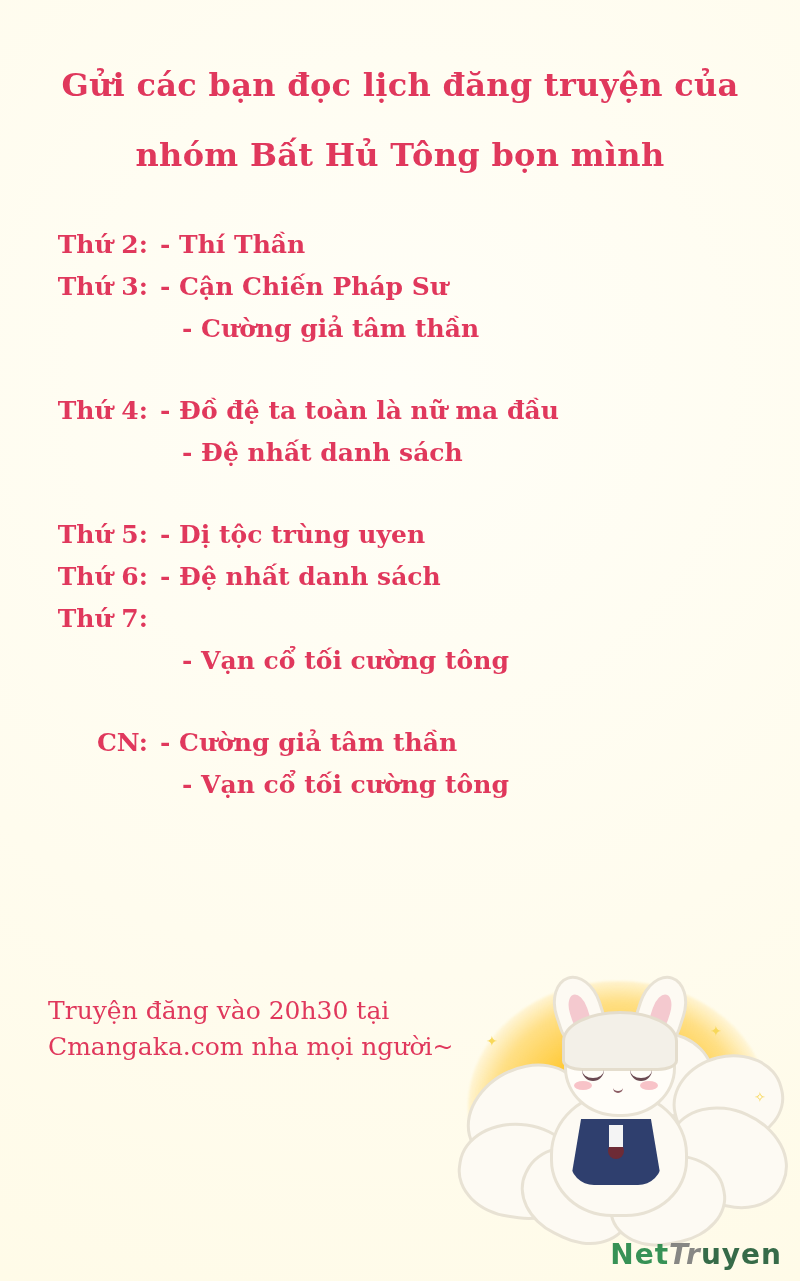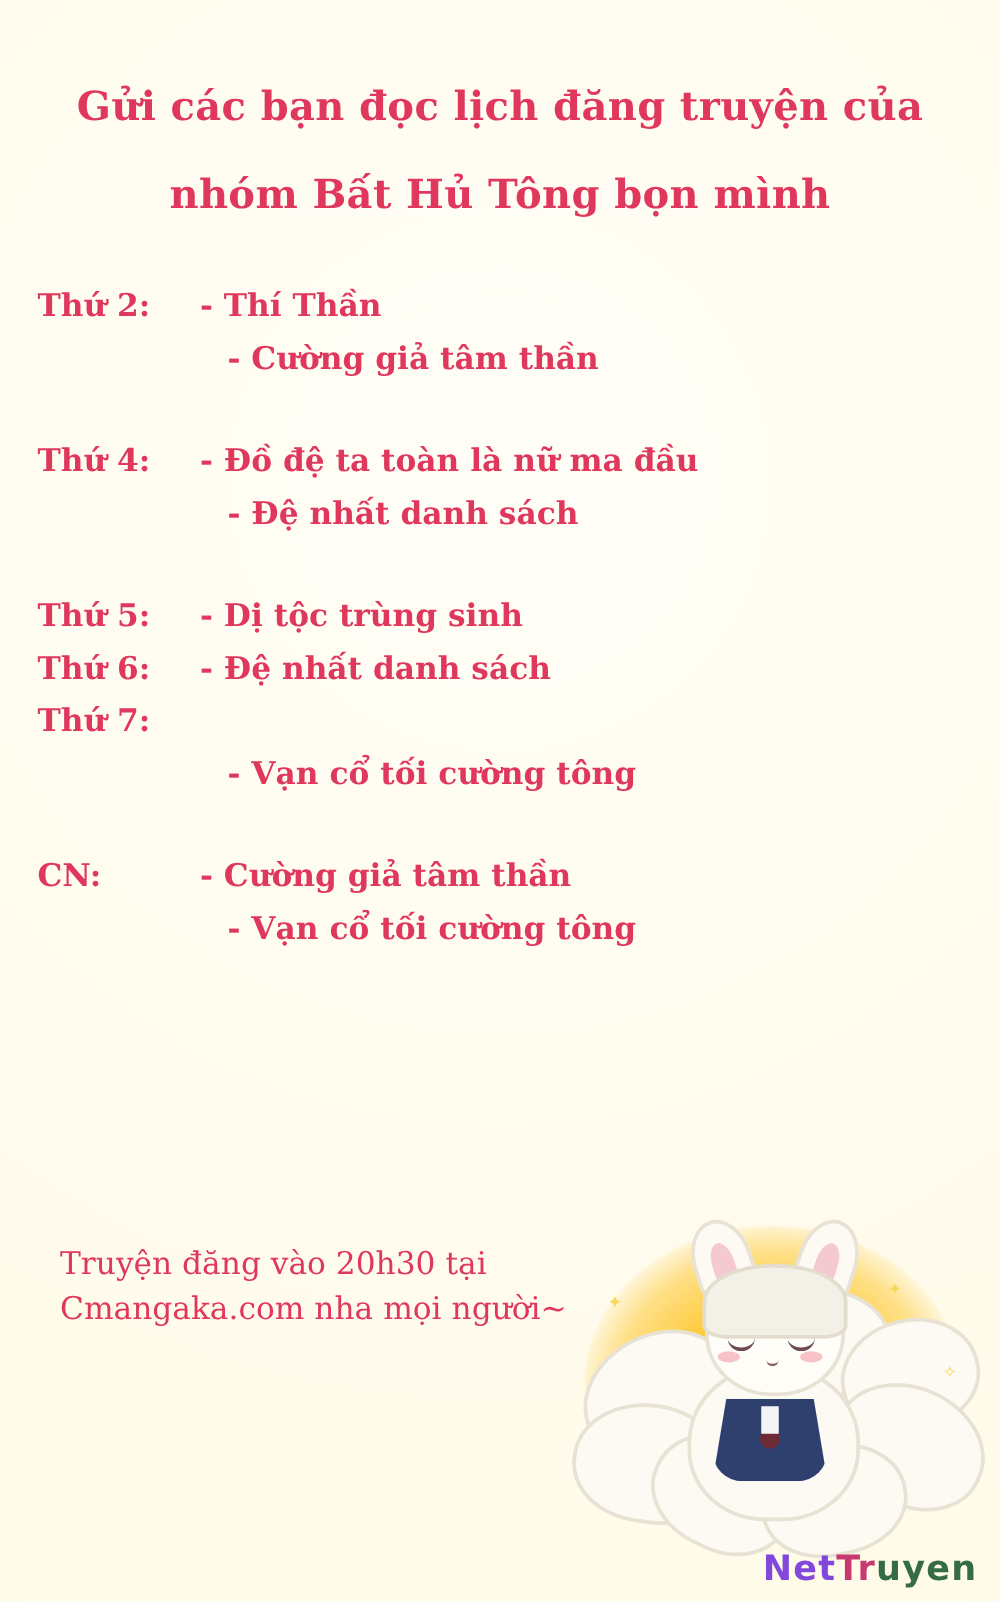--- a/index.html
+++ b/index.html
@@ -59,20 +59,21 @@
     line-height: 1.0;
   }
 
   .day-block {
     margin-bottom: 0;
   }
   .row {
     display: flex;
     align-items: baseline;
     height: 42px;
+    text-align: right;
   }
   .row .label {
     width: 118px;
     flex: 0 0 118px;
     white-space: nowrap;
   }
   .row .item {
     white-space: nowrap;
     margin-left: 12px;
   }
@@ -257,22 +258,22 @@
   .watermark {
     position: absolute;
     right: 18px;
     bottom: 10px;
     font-family: "DejaVu Sans", sans-serif;
     font-size: 28px;
     font-weight: bold;
     letter-spacing: 1px;
     opacity: 0.85;
   }
-  .watermark .w1 { color: #6d28d9; }
-  .watermark .w2 { color: #be185d; }
+  .watermark .w1 { color: #15803d; }
+  .watermark .w2 { color: #737373; font-style: italic; }
   .watermark .w3 { color: #14532d; }
 </style>
 </head>
 <body>
 
 <div class="page">
   <div class="bg-tint"></div>
 
   <div class="title">
     <span>Gửi các bạn đọc lịch đăng truyện của</span>
@@ -282,20 +283,24 @@
   <div class="schedule">
 
     <div class="day-block">
       <div class="row">
         <span class="label">Thứ 2:</span>
         <span class="item">- Thí Thần</span>
       </div>
     </div>
 
     <div class="day-block">
+      <div class="row">
+        <span class="label">Thứ 3:</span>
+        <span class="item">- Cận Chiến Pháp Sư</span>
+      </div>
       <div class="row sub">
         <span class="label"></span>
         <span class="item">- Cường giả tâm thần</span>
       </div>
     </div>
 
     <div class="gap"></div>
 
     <div class="day-block">
       <div class="row">
@@ -306,21 +311,21 @@
         <span class="label"></span>
         <span class="item">- Đệ nhất danh sách</span>
       </div>
     </div>
 
     <div class="gap"></div>
 
     <div class="day-block">
       <div class="row">
         <span class="label">Thứ 5:</span>
-        <span class="item">- Dị tộc trùng sinh</span>
+        <span class="item">- Dị tộc trùng uyen</span>
       </div>
     </div>
 
     <div class="day-block">
       <div class="row">
         <span class="label">Thứ 6:</span>
         <span class="item">- Đệ nhất danh sách</span>
       </div>
     </div>
 

